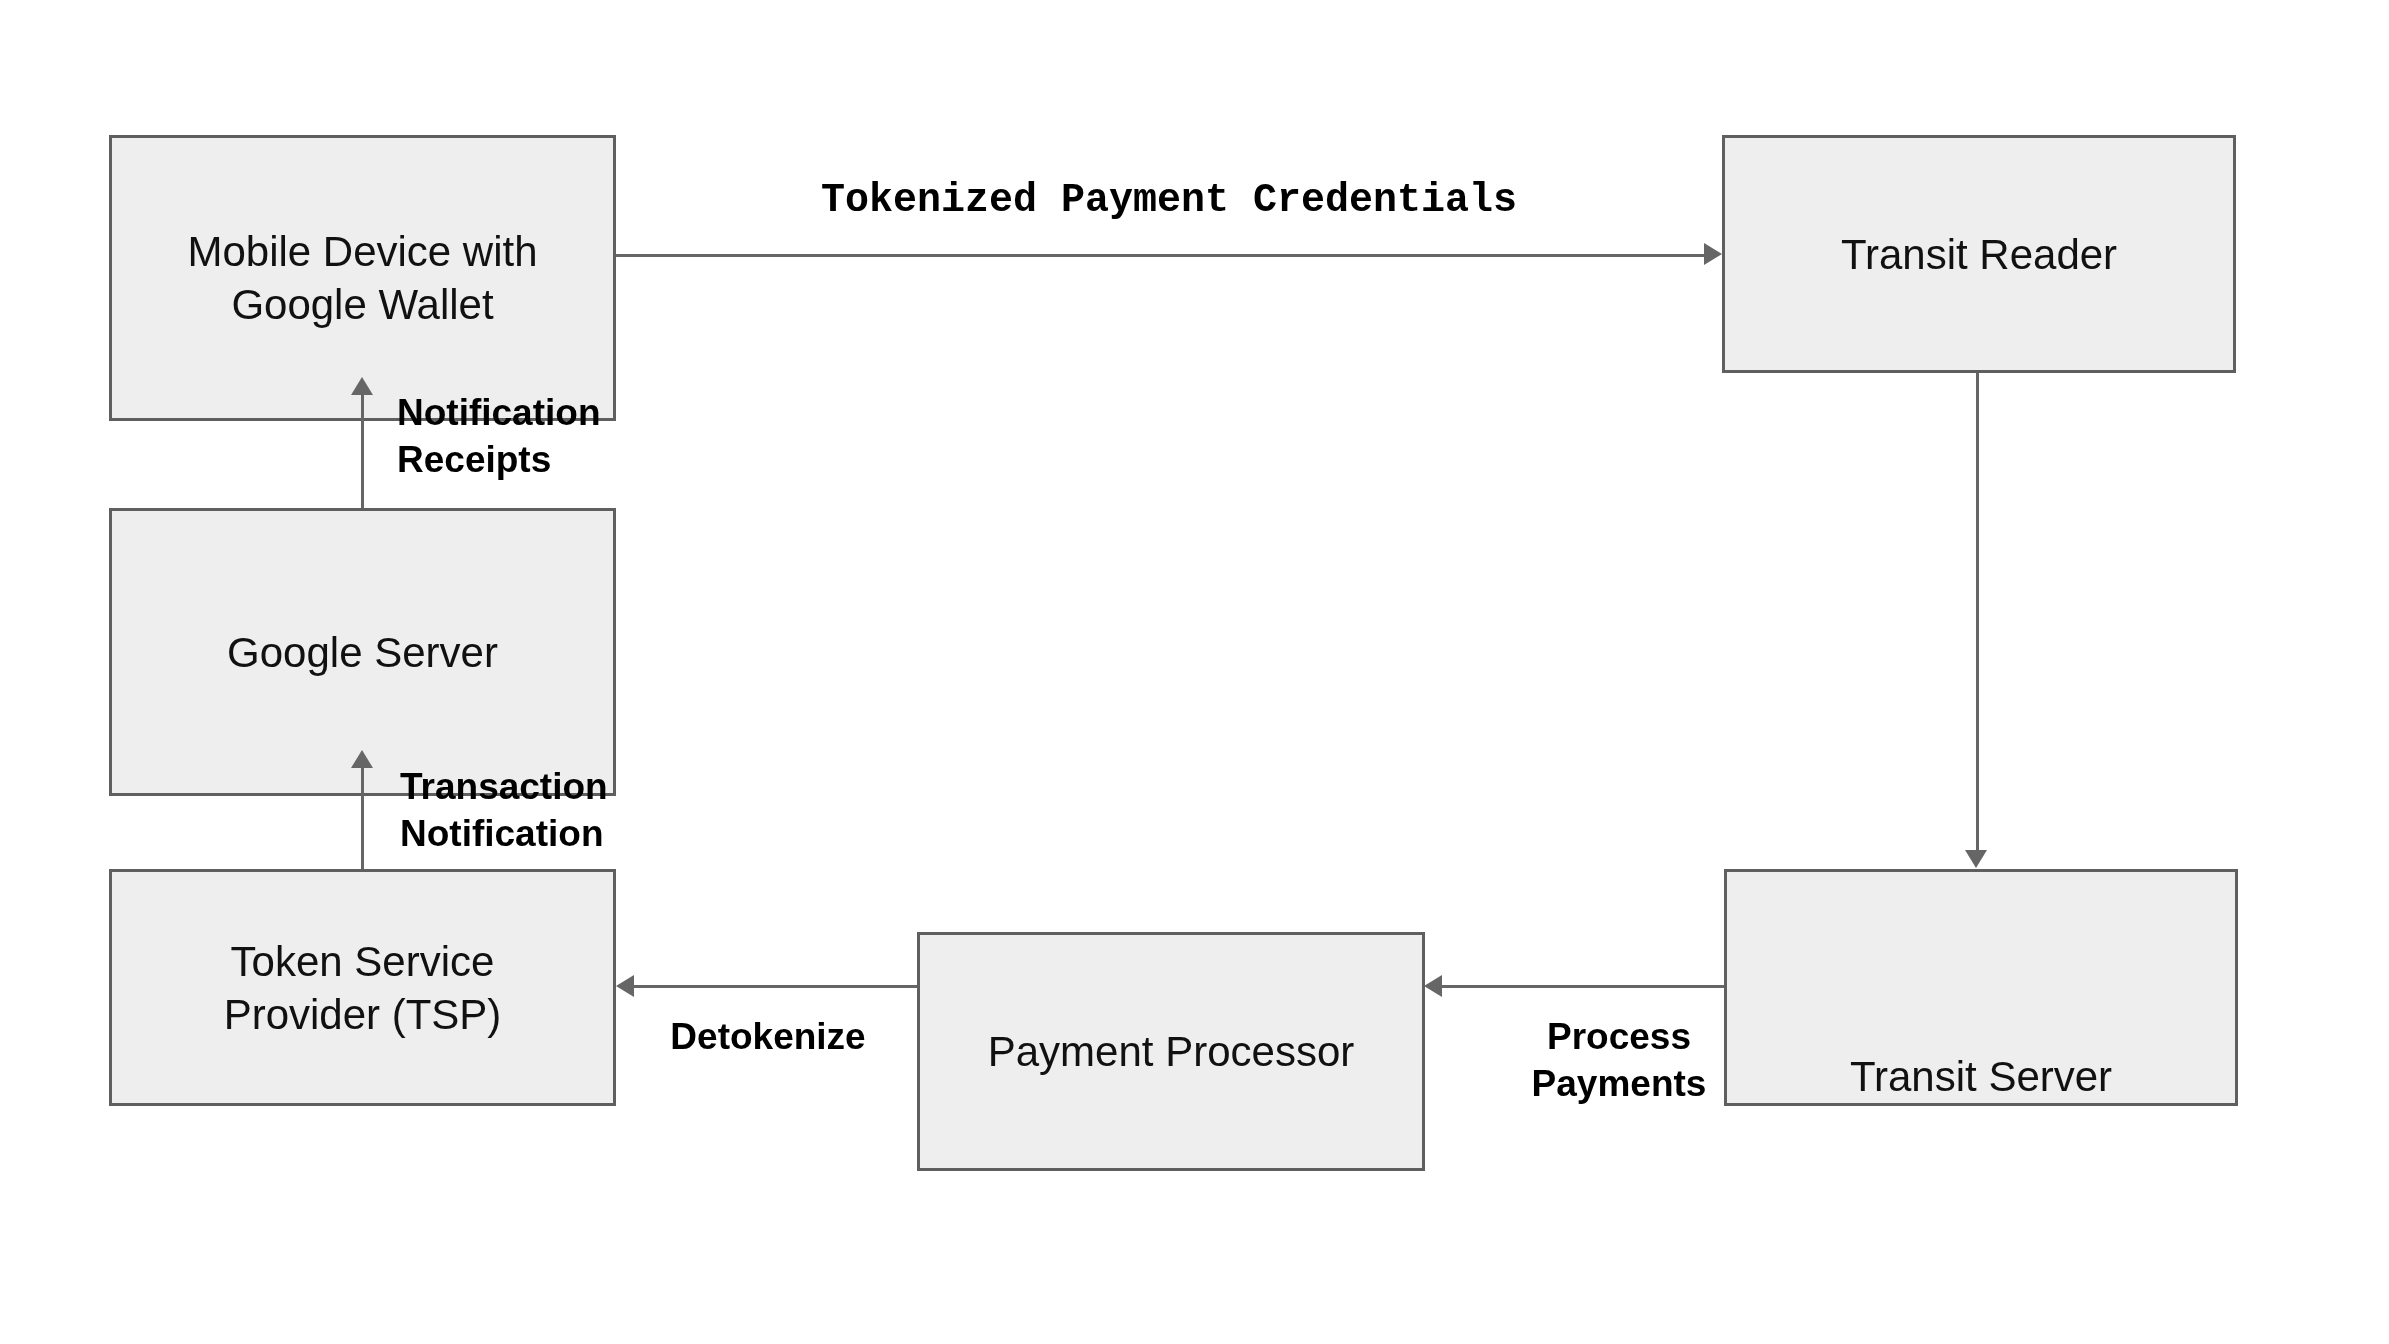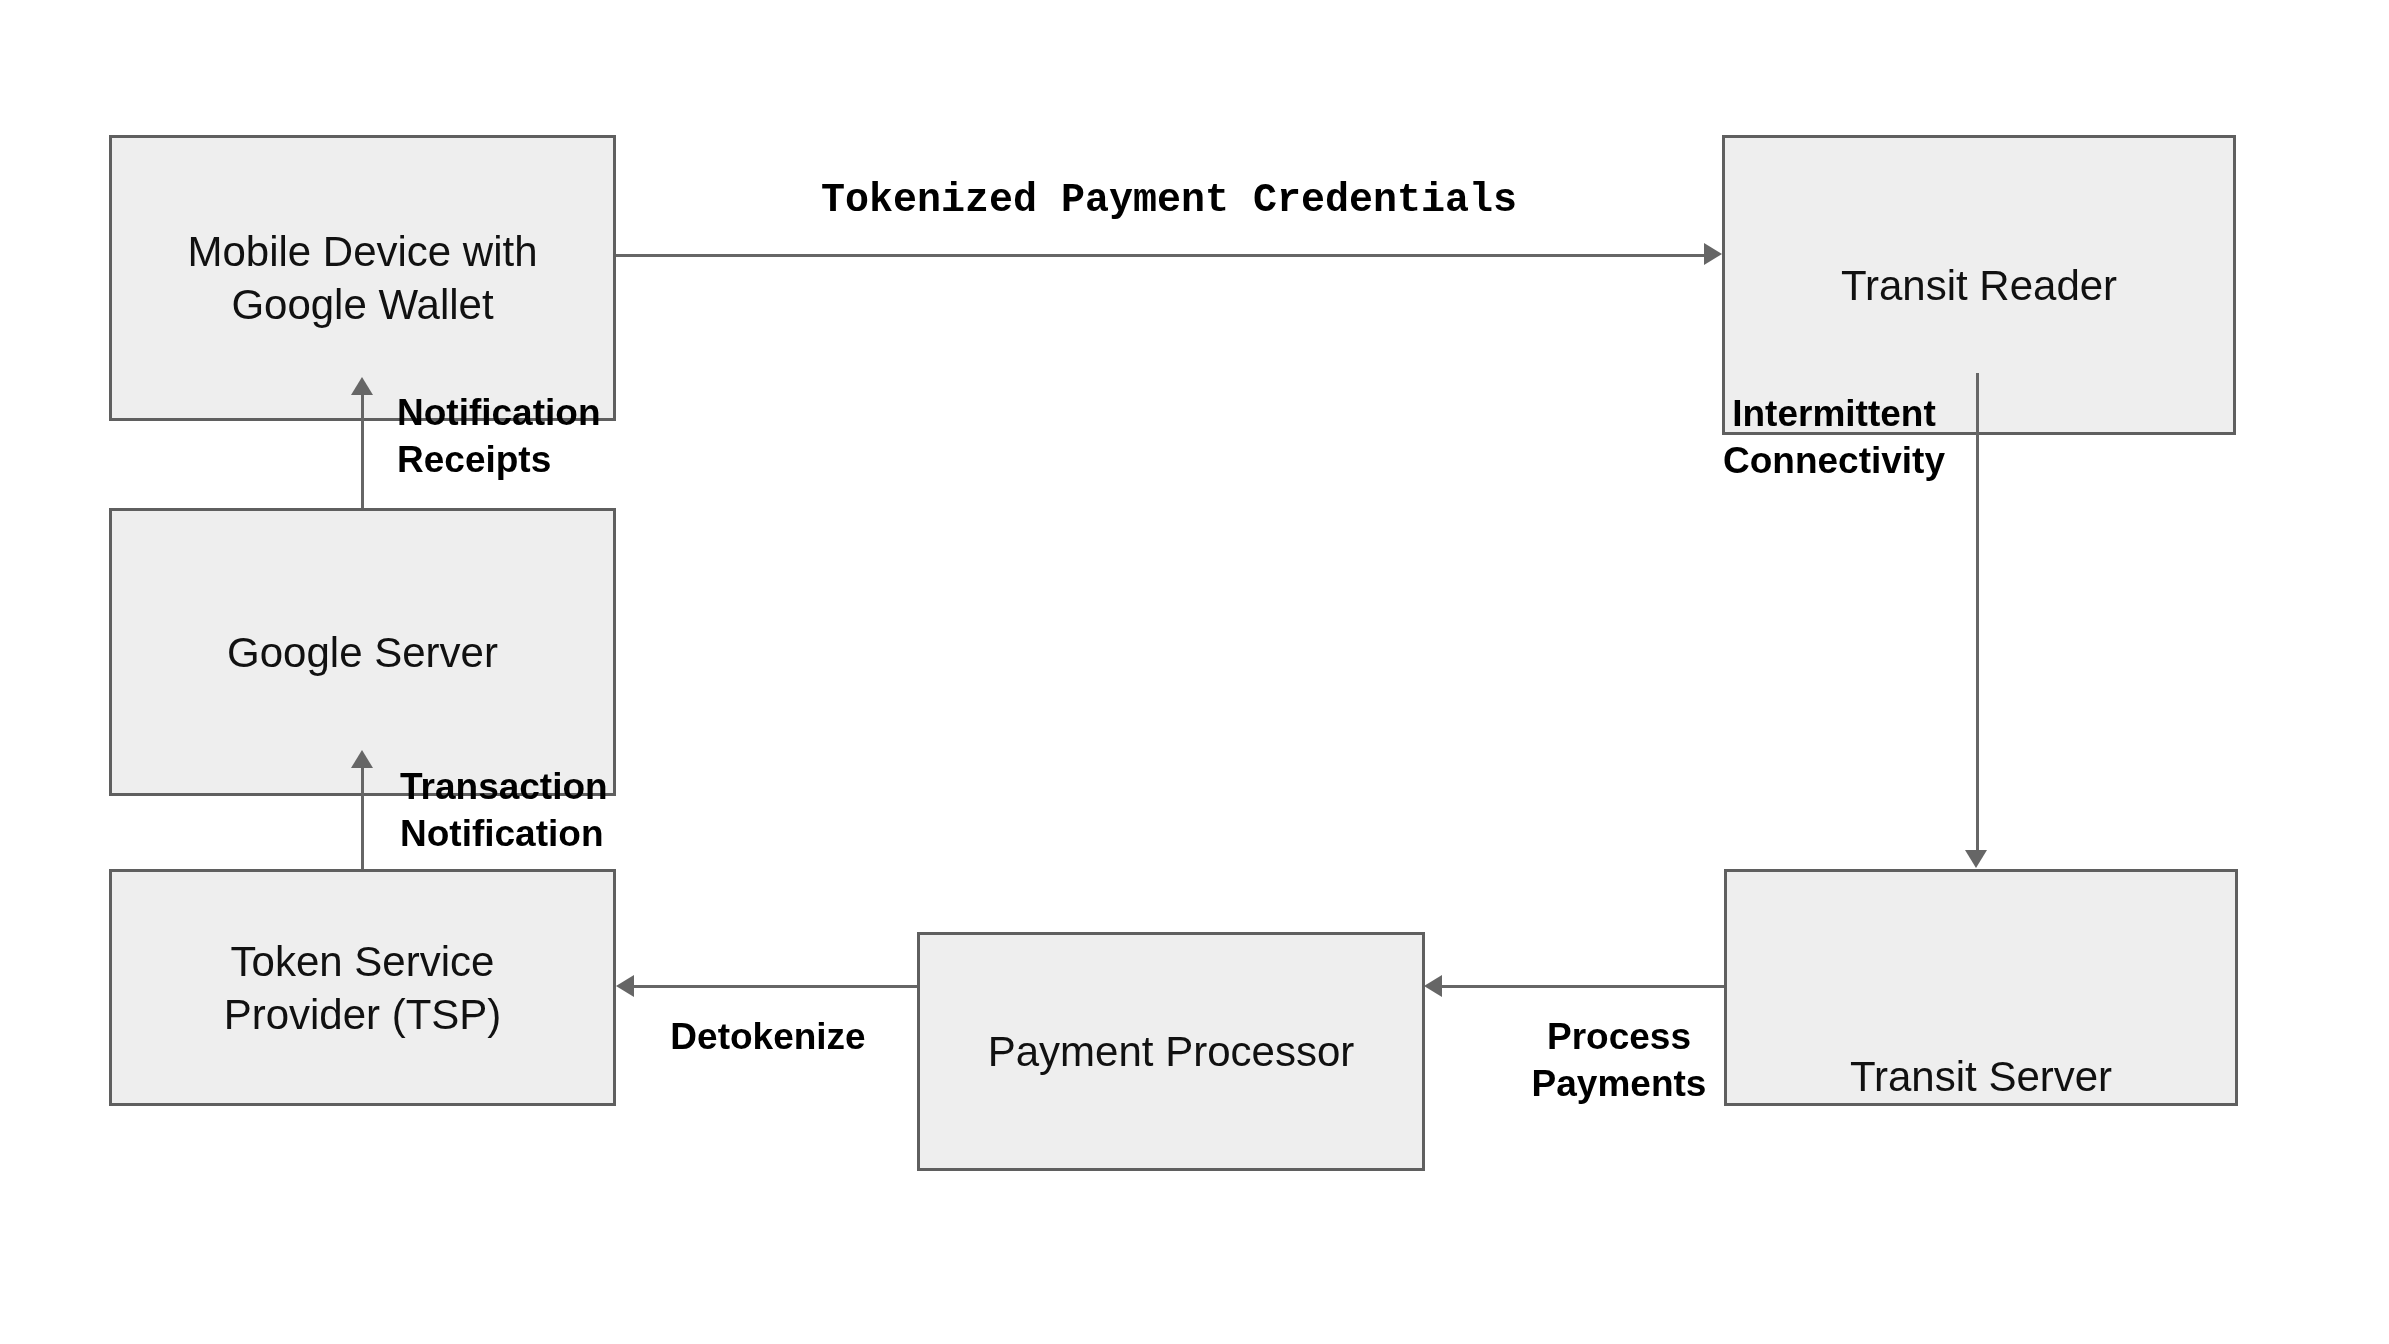--- a/index.html
+++ b/index.html
@@ -15,21 +15,21 @@
     position:absolute;
     background:#eeeeee;
     border:3px solid #5f5f5f;
     box-sizing:border-box;
     display:flex;align-items:center;justify-content:center;
     text-align:center;
     font-size:42px;line-height:53px;color:#111111;
     white-space:pre-line;
   }
   #node-mobile        {left:109px; top:135px; width:507px; height:286px;}
-  #node-reader        {left:1722px;top:135px; width:514px; height:300px;}
+  #node-reader        {left:1722px;top:135px; width:514px; height:238px;}
   #node-google        {left:109px; top:508px; width:507px; height:288px;}
   #node-tsp           {left:109px; top:869px; width:507px; height:237px;}
   #node-processor     {left:917px; top:918px; width:508px; height:239px;margin-top:14px;}
   #node-transit-server{left:1724px;top:869px; width:514px; height:237px;align-items:flex-end;}
 
   
   .hline{position:absolute;height:3px;background:#666666;}
   .vline{position:absolute;width:3px;background:#666666;}
   #line-tokenized   {left:616px; top:254px; width:1088px;}
   #line-notif       {left:361px; top:395px; height:113px;}
@@ -106,22 +106,20 @@
   <div class="elabel" id="lbl-notif">Notification
 Receipts</div>
 
   <div class="vline" id="line-transaction"></div>
   <div class="ah ah-up" id="ah-transaction"></div>
   <div class="elabel" id="lbl-transaction">Transaction
 Notification</div>
 
   <div class="vline" id="line-batched"></div>
   <div class="ah ah-down" id="ah-batched"></div>
-  <div class="elabel" id="lbl-intermittent">Intermittent
-Connectivity</div>
 
   <div class="hline" id="line-process"></div>
   <div class="ah ah-left" id="ah-process"></div>
   <div class="elabel" id="lbl-process">Process
 Payments</div>
 
   <div class="hline" id="line-detokenize"></div>
   <div class="ah ah-left" id="ah-detokenize"></div>
   <div class="elabel" id="lbl-detokenize">Detokenize</div>
 

